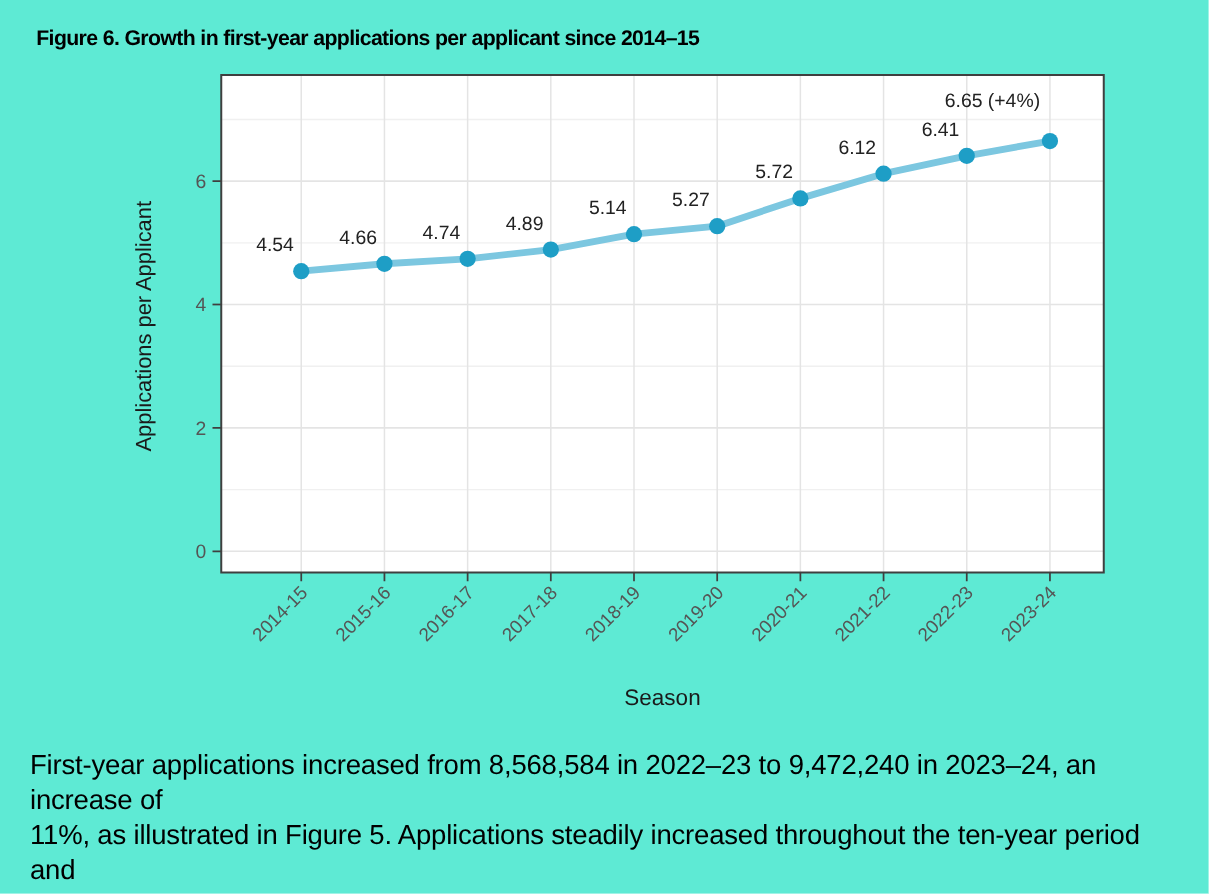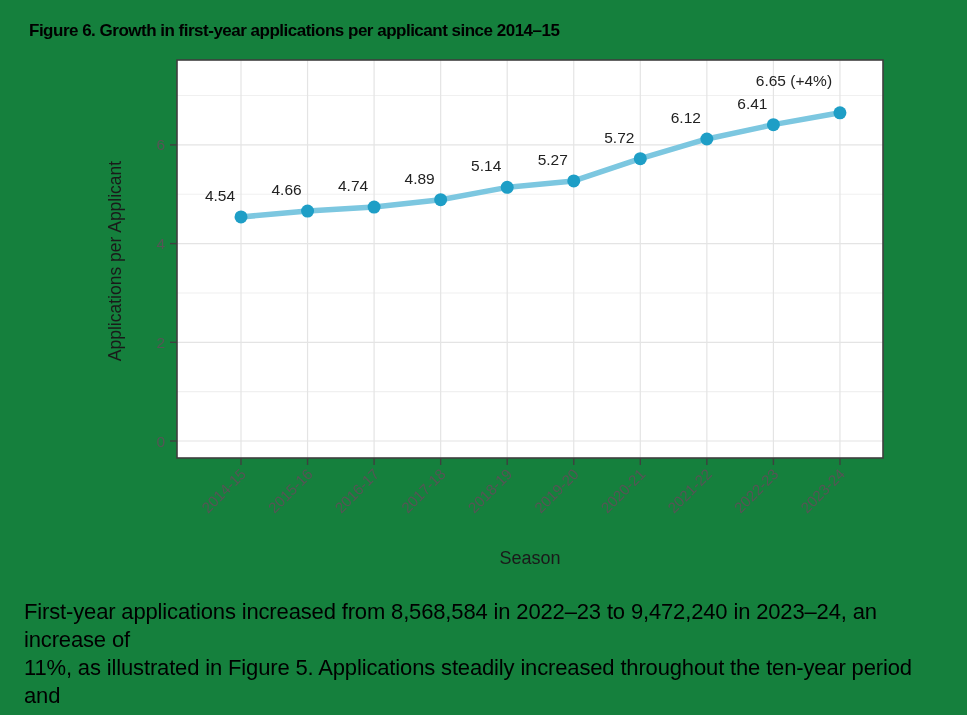--- a/index.html
+++ b/index.html
@@ -5,21 +5,21 @@
   * { margin: 0; padding: 0; box-sizing: border-box; }
   html, body { background: #ffffff; }
   body {
     font-family: "Liberation Sans", sans-serif;
     width: 967px;
     height: 715px;
     position: relative;
     overflow: hidden;
     color: #000;
   }
-  .page { position: absolute; inset: 0; background: #15803d; }
+  .page { position: absolute; inset: 0; background: #5eead4; }
   .figure-title {
     position: absolute;
     left: 29px;
     top: 21px;
     font-size: 17px;
     font-weight: bold;
     letter-spacing: -0.5px;
     color: #000000;
     white-space: nowrap;
   }

